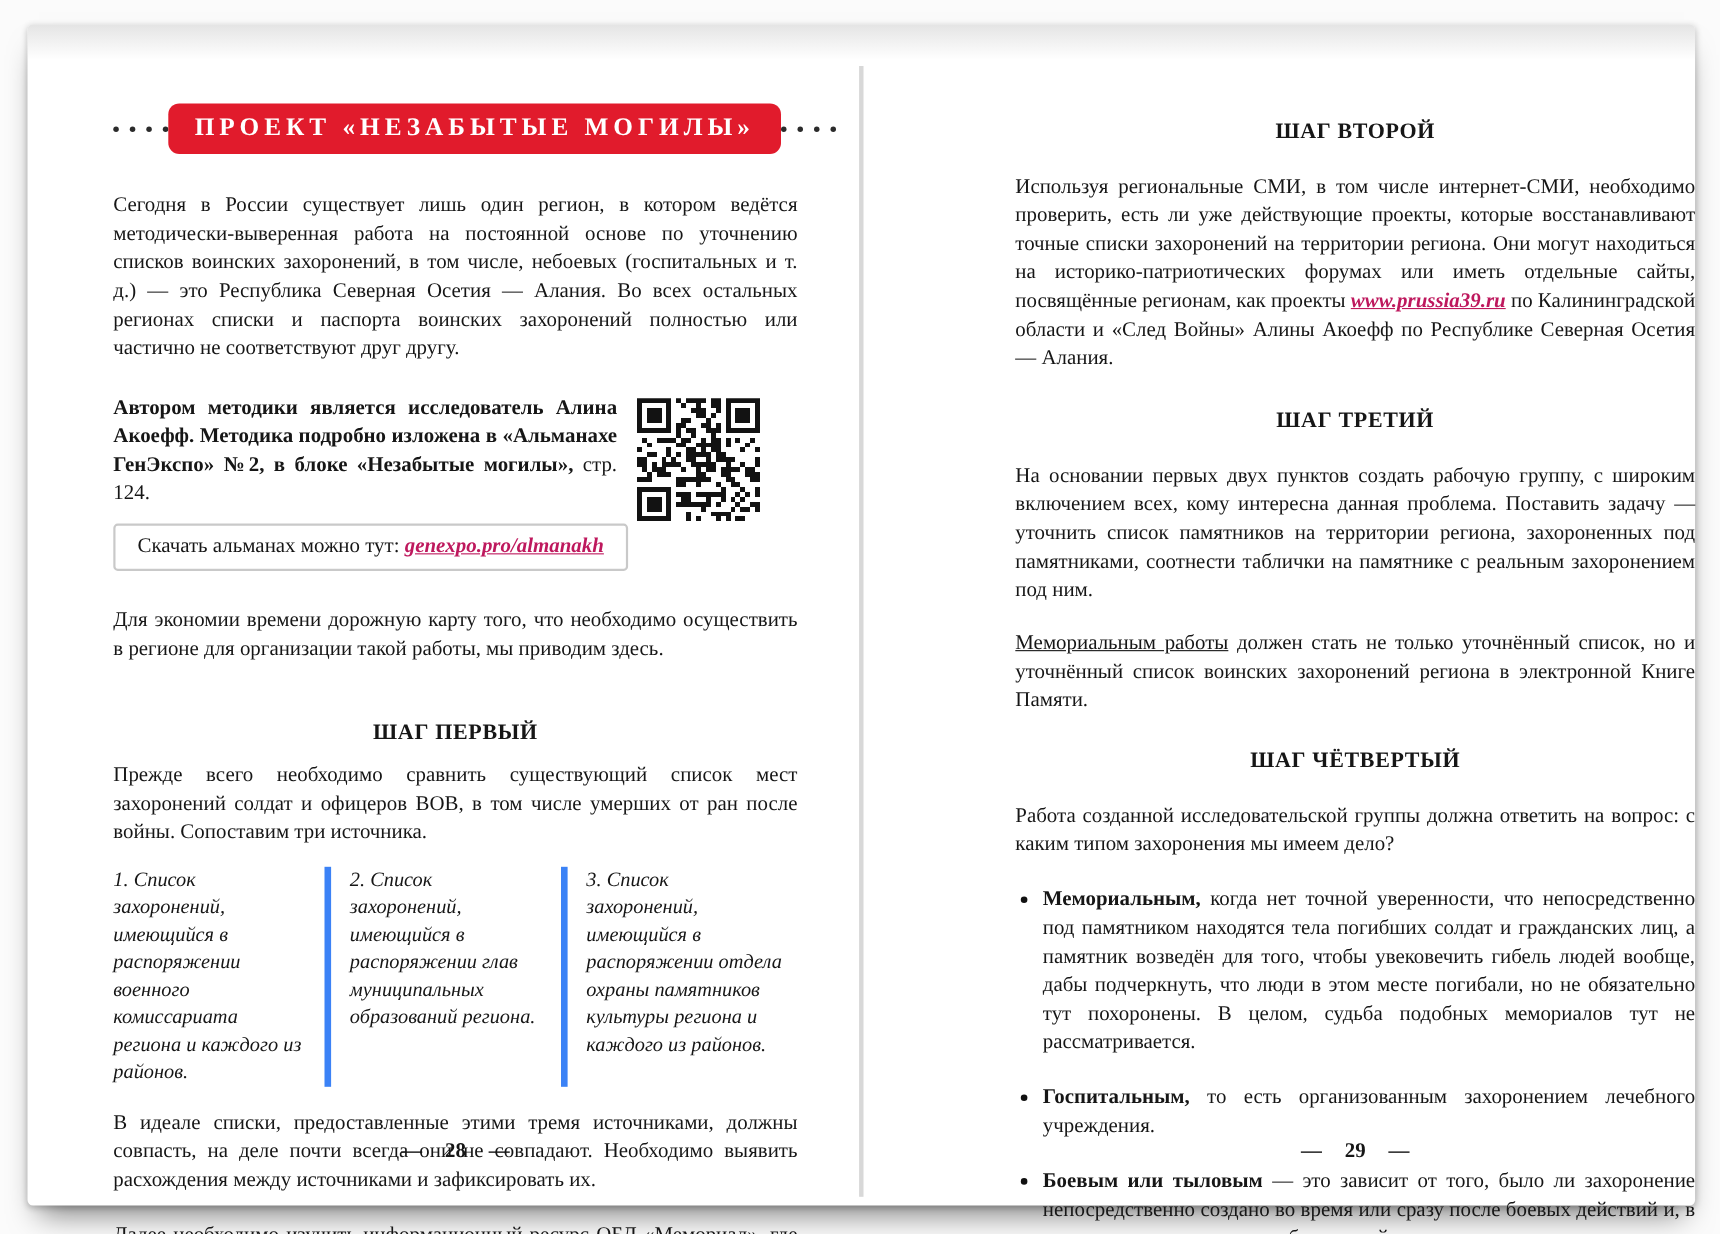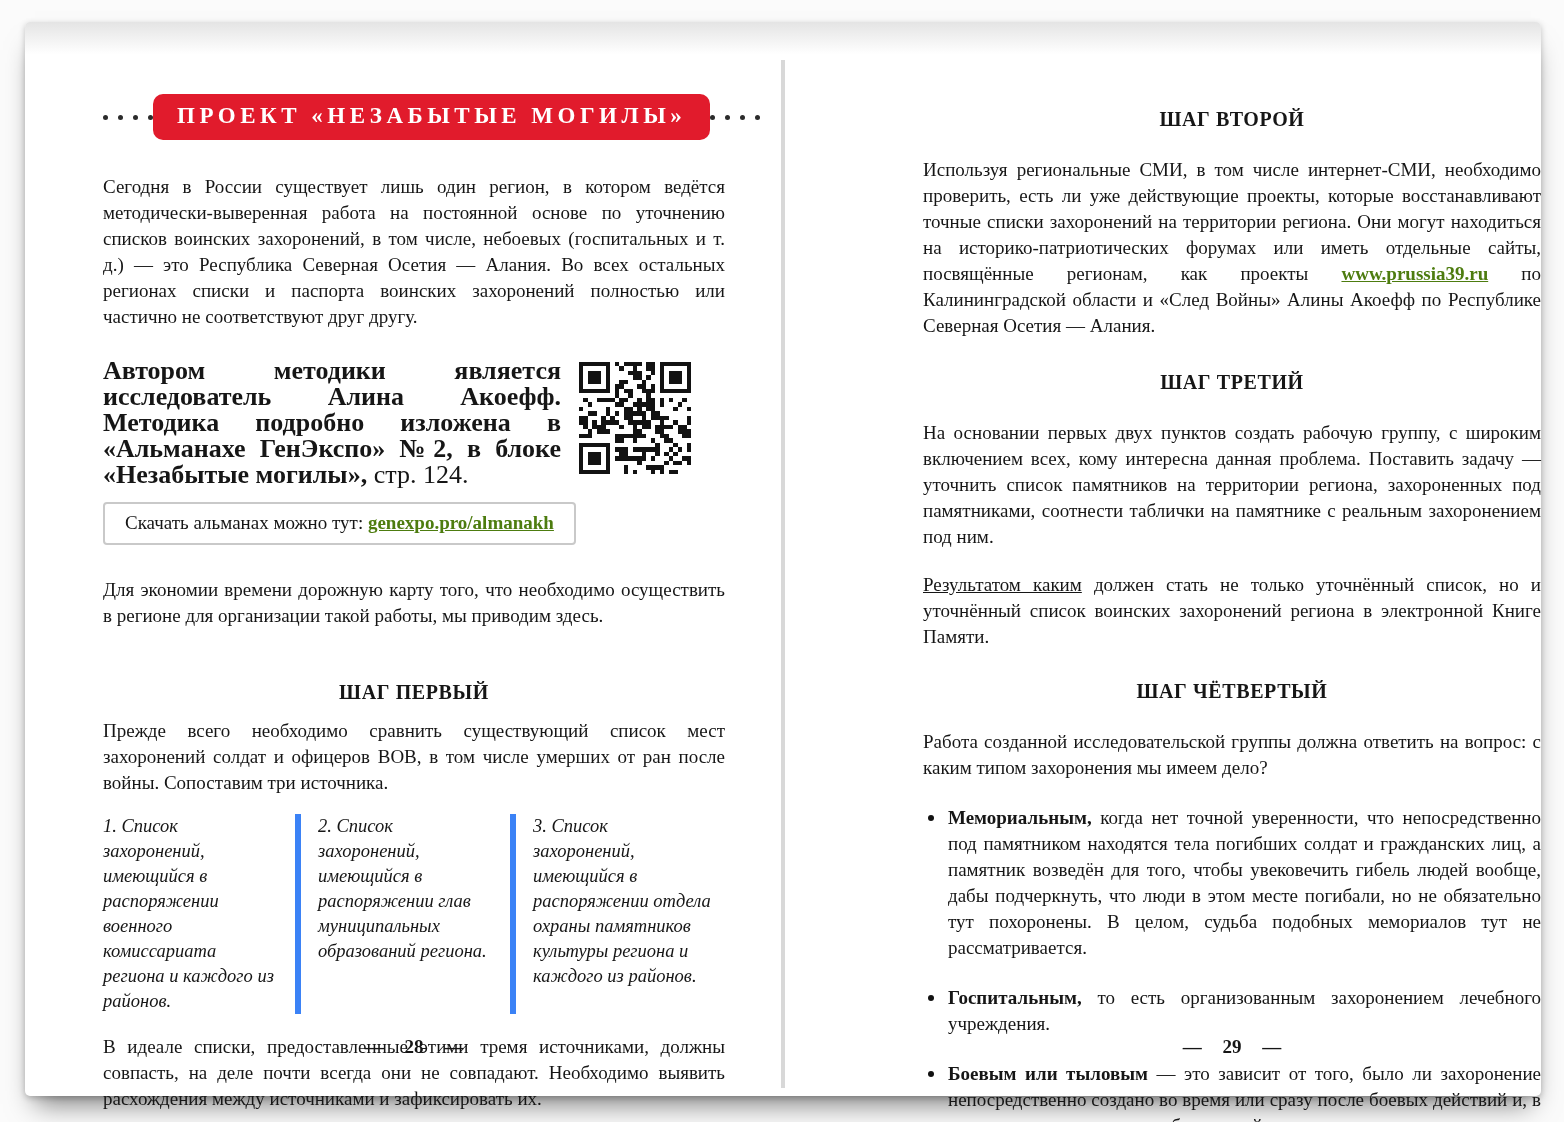--- a/index.html
+++ b/index.html
@@ -43,27 +43,27 @@
   .banner{
     background:var(--accent,#e11b2c);color:#ffffff;
     font-size:23px;font-weight:700;letter-spacing:4.5px;
     padding:9px 24px 11px;border-radius:10px;white-space:nowrap;
   }
 
   .intro{margin-top:34px;}
 
   .author-row{margin-top:28px;display:flex;align-items:flex-start;}
   .author-col{width:458px;}
-  .bold-note{font-size:26px;line-height:26px;text-align:justify;margin:0;}
+  .bold-note{font-size:19px;line-height:26px;text-align:justify;margin:0;}
   .bold-note .b{font-weight:700;}
   .download-box{
     margin-top:14px;border:2px solid #c9c9c9;border-radius:4px;
     padding:8px 20px 9px;font-size:19px;width:-moz-fit-content;width:fit-content;white-space:nowrap;
   }
-  .ulink{font-weight:700;text-decoration:underline;color:#4d7c0f;cursor:pointer;}
+  .ulink{font-weight:700;text-decoration:underline;color:#be185d;cursor:pointer;font-style:italic;}
   .qr{margin-left:auto;margin-right:34px;margin-top:4px;display:block;}
 
   .roadmap{margin-top:32px;}
   .h-step1{margin-top:52px;}
   .p-step1{margin-top:14px;}
 
   .sources{margin-top:18px;display:flex;}
   .source{
     flex:1;font-style:italic;font-size:18.5px;line-height:25px;
     padding-right:14px;text-align:left;
@@ -358,21 +358,21 @@
   <div class="page page-right">
 
     <h2 class="step-h h-step2">ШАГ ВТОРОЙ</h2>
 
     <p class="body-text p-step2"><span>Используя региональные СМИ, в том числе интернет-СМИ, необходимо проверить, есть ли уже действующие проекты, которые восстанавливают точные списки захоронений на территории региона. Они могут находиться на историко-патриотических форумах или иметь отдельные сайты, посвящённые регионам, как проекты </span><span class="ulink">www.prussia39.ru</span><span> по Калининградской области и «След Войны» Алины Акоефф по Республике Северная Осетия — Алания.</span></p>
 
     <h2 class="step-h h-step3">ШАГ ТРЕТИЙ</h2>
 
     <p class="body-text p-step3">На основании первых двух пунктов создать рабочую группу, с широким включением всех, кому интересна данная проблема. Поставить задачу — уточнить список памятников на территории региона, захороненных под памятниками, соотнести таблички на памятнике с реальным захоронением под ним.</p>
 
-    <p class="body-text p-result"><span class="u">Результатом каким</span><span> должен стать не только уточнённый список, но и уточнённый список воинских захоронений региона в электронной Книге Памяти.</span></p>
+    <p class="body-text p-result"><span class="u">Мемориальным работы</span><span> должен стать не только уточнённый список, но и уточнённый список воинских захоронений региона в электронной Книге Памяти.</span></p>
 
     <h2 class="step-h h-step4">ШАГ ЧЁТВЕРТЫЙ</h2>
 
     <p class="body-text p-step4">Работа созданной исследовательской группы должна ответить на вопрос: с каким типом захоронения мы имеем дело?</p>
 
     <div class="bullets">
       <p class="body-text bullet"><span class="b">Мемориальным,</span><span> когда нет точной уверенности, что непосредственно под памятником находятся тела погибших солдат и гражданских лиц, а памятник возведён для того, чтобы увековечить гибель людей вообще, дабы подчеркнуть, что люди в этом месте погибали, но не обязательно тут похоронены. В целом, судьба подобных мемориалов тут не рассматривается.</span></p>
       <p class="body-text bullet"><span class="b">Госпитальным,</span><span> то есть организованным захоронением лечебного учреждения.</span></p>
       <p class="body-text bullet"><span class="b">Боевым или тыловым</span><span> — это зависит от того, было ли захоронение непосредственно создано во время или сразу после боевых действий и, в целом, проходили ли такие боевые действия на территории региона.</span></p>
 

